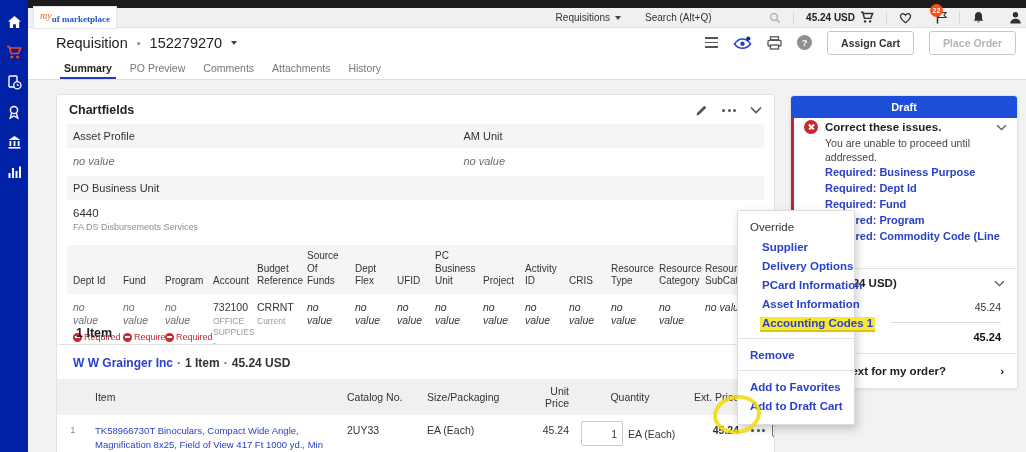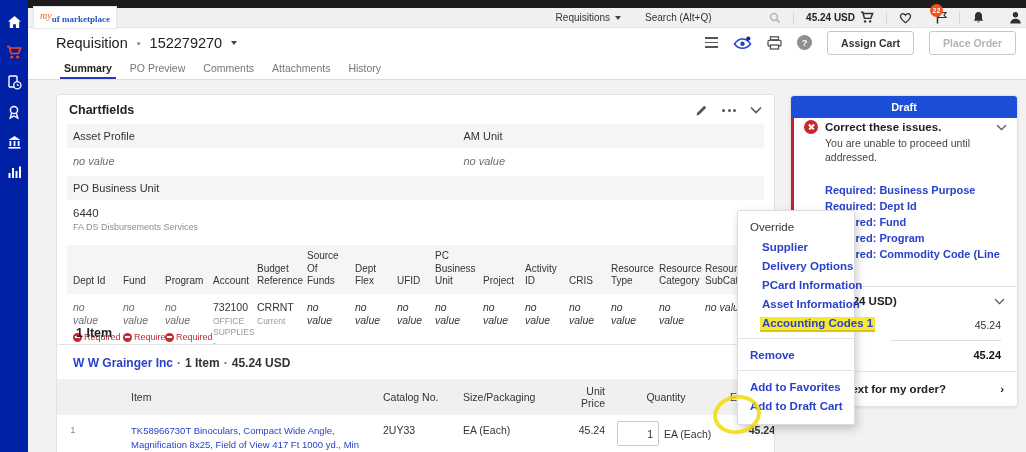--- a/index.html
+++ b/index.html
@@ -85,21 +85,21 @@
   
   .items-heading { position:absolute; left:76px; top:326px; font-size:12.5px; font-weight:bold; color:#222; z-index:5; }
   .item-card { position:absolute; left:56px; top:344px; width:719px; height:130px; overflow:hidden; z-index:5; }
   .item-card-head { padding:11px 16px 9px; font-size:12px; font-weight:bold; color:#333; }
   .supplier { color:#2a41c9; cursor:pointer; }
   .sep { color:#666; padding:0 4px; font-weight:bold; }
   .it-thead { display:flex; align-items:center; background:#f0f0f0; padding:6px 0; font-size:10.5px; color:#333; }
   .it-row { display:flex; align-items:flex-start; padding:9px 0 12px; }
   .itc { flex:0 0 auto; padding:0 6px; }
   .c-line { width:32px; text-align:center; font-size:9.5px; color:#8a8a8a; }
-  .c-item { width:252px;margin-left:36px; }
+  .c-item { width:252px; }
   .c-cat  { width:80px; }
   .c-size { width:98px; }
   .c-unit { width:56px; text-align:right; }
   .c-qty  { width:110px; text-align:center; }
   .c-ext  { width:60px; text-align:right; }
   .c-act  { flex:1 1 auto; display:flex; align-items:center; justify-content:flex-end; gap:7px; padding-right:8px; }
   .item-desc { color:#2a41c9; font-size:9.5px; line-height:13.5px; max-height:27px; overflow:hidden; cursor:pointer; }
   .it-val { font-size:10.5px; color:#333; }
   .it-ext { font-weight:bold; }
   .qty-wrap { display:flex; align-items:center; gap:5px; justify-content:flex-start; margin-top:-3px; }
@@ -111,21 +111,21 @@
   .draft-card { position:absolute; left:790px; top:95px; width:228px; z-index:10; box-shadow:0 1px 3px rgba(0,0,0,.08); }
   .draft-head { background:#1d4ed8; color:#fff; text-align:center; font-size:11px; font-weight:bold; padding:5px 0;
                 border-radius:3px 3px 0 0; }
   .issues { border-left:3px solid #c0242c; padding:2px 10px 8px; }
   .issues-top { display:flex; align-items:center; gap:7px; }
   .err-ico { width:14px; height:14px; border-radius:50%; background:#c62a2a; position:relative; flex:0 0 auto; }
   .err-ico::before,.err-ico::after { content:""; position:absolute; left:3.5px; top:6.4px; width:7px; height:1.5px; background:#fff; }
   .err-ico::before { transform:rotate(45deg); } .err-ico::after { transform:rotate(-45deg); }
   .issues-title { font-size:11.5px; font-weight:bold; color:#222; }
   .issues-top .chev { margin-left:auto; }
-  .issues-sub { font-size:10.5px; color:#444; margin:3px 0 18px 21px; line-height:1.3; }
+  .issues-sub { font-size:10.5px; color:#444; margin:3px 0 0 21px; line-height:1.3; }
   .issue-link { display:block; margin-left:21px; font-size:11px; font-weight:bold; color:#2a41c9; line-height:16px; cursor:pointer; }
   .hline { height:1px; background:#e4e4e4; }
   .total-head { display:flex; align-items:center; padding:8px 12px; }
   .total-head span { font-size:11.5px; font-weight:bold; color:#222; }
   .total-head .chev { margin-left:auto; }
   .amounts { padding:4px 16px 10px; text-align:right; }
   .amt-sub { font-size:10.5px; color:#333; }
   .amt-div { width:110px; margin:9px 0 8px auto; border-top:1px solid #dcdcdc; }
   .amt-total { font-size:11px; font-weight:bold; color:#111; }
   .whats-next { display:flex; align-items:center; padding:11px 13px; cursor:pointer; }

